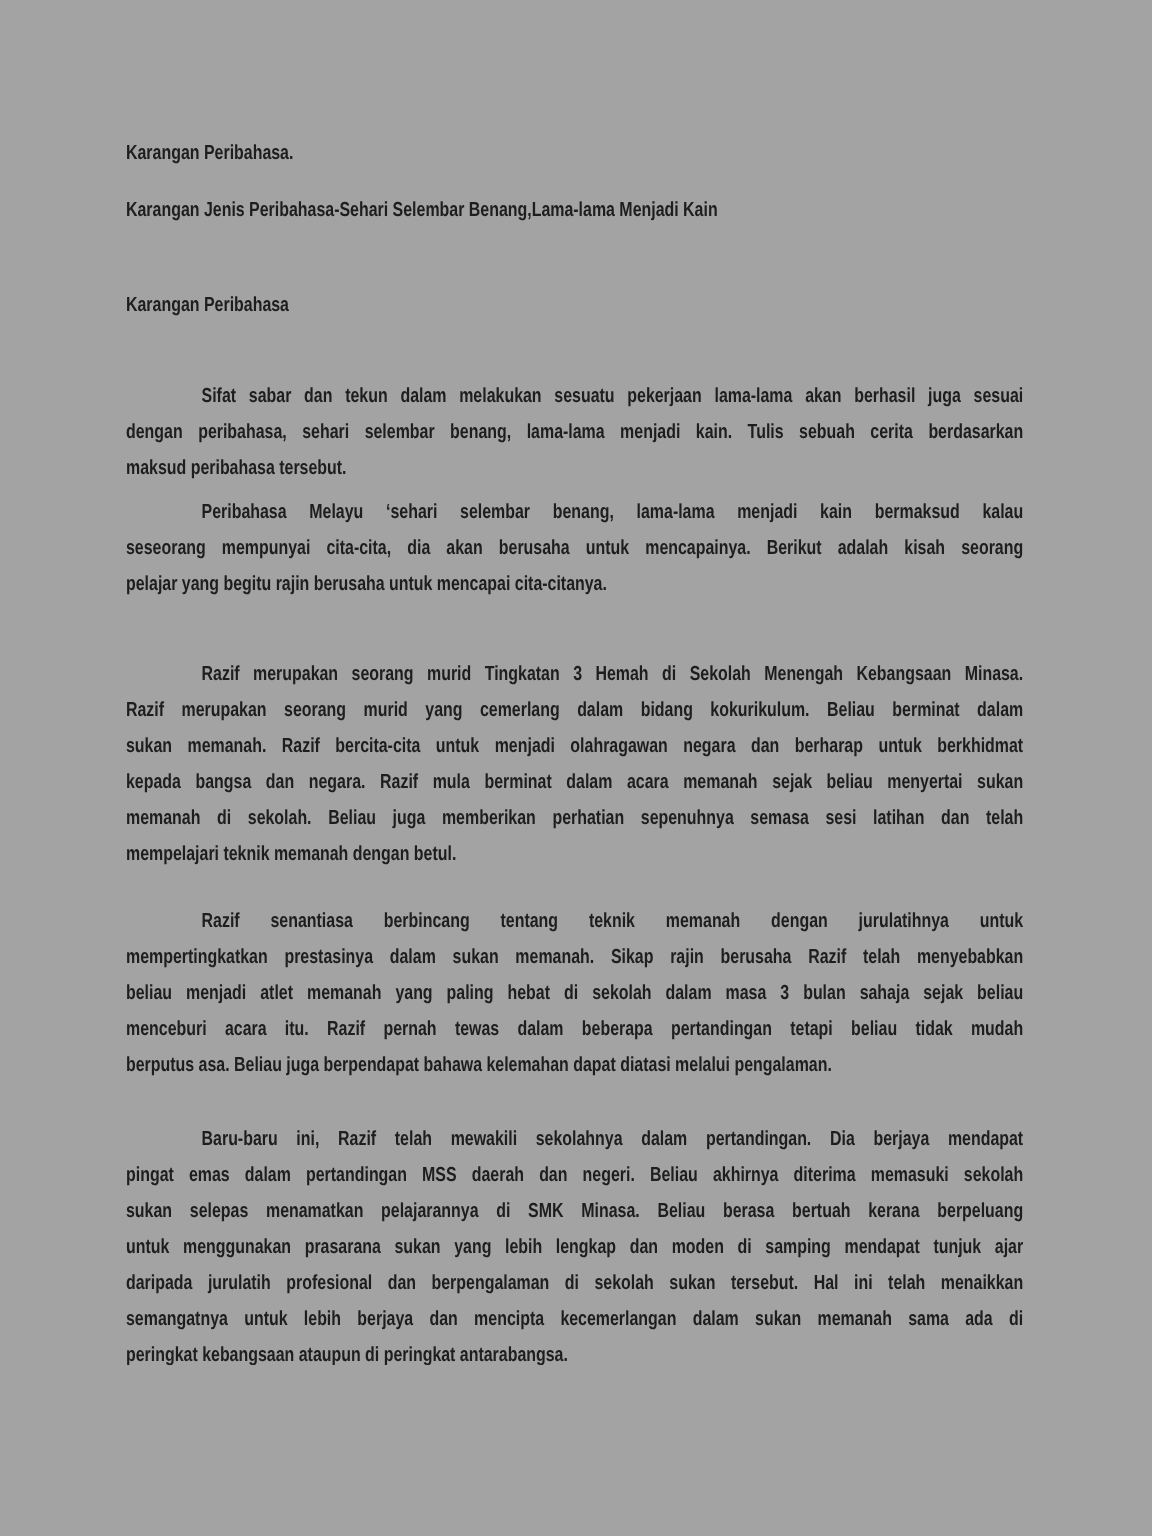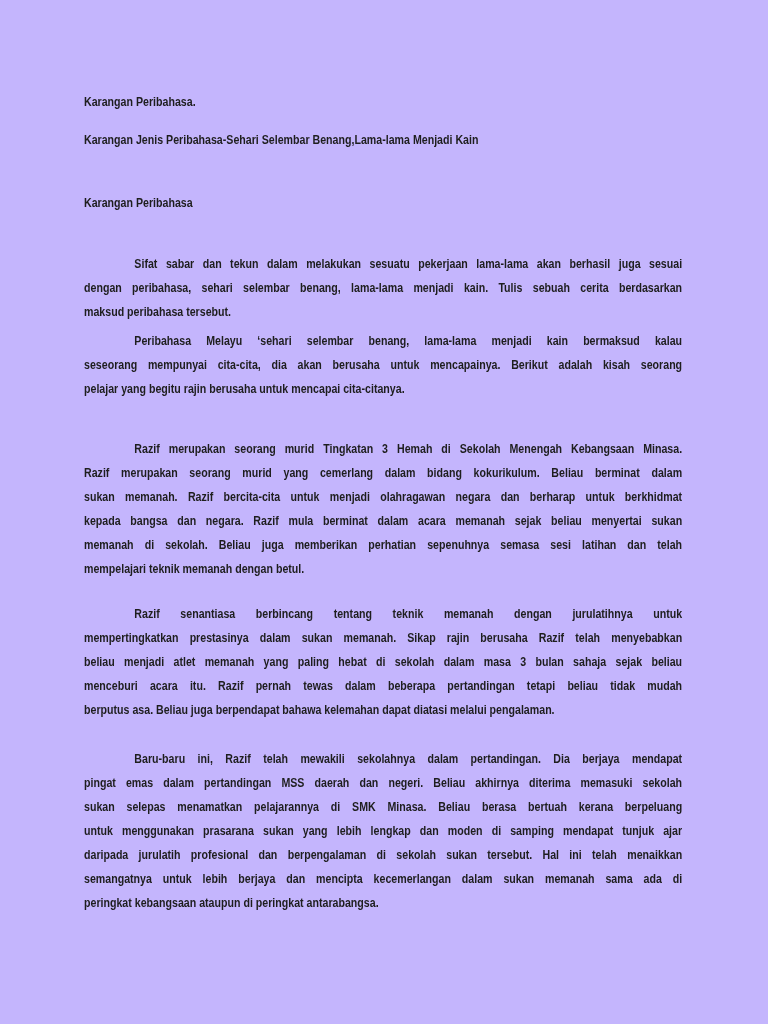--- a/index.html
+++ b/index.html
@@ -10,21 +10,21 @@
   body {
     width: 768px;
     height: 1024px;
     overflow: hidden;
     font-family: "Liberation Sans", sans-serif;
   }
   .page {
     position: relative;
     width: 768px;
     height: 1024px;
-    background: #c4b5fd;
+    background: #a3a3a3;
     overflow: hidden;
   }
   
   .doc {
     position: absolute;
     left: 84px;
     top: 90px;
     width: 760px;
     transform: scaleX(0.787);
     transform-origin: 0 0;

